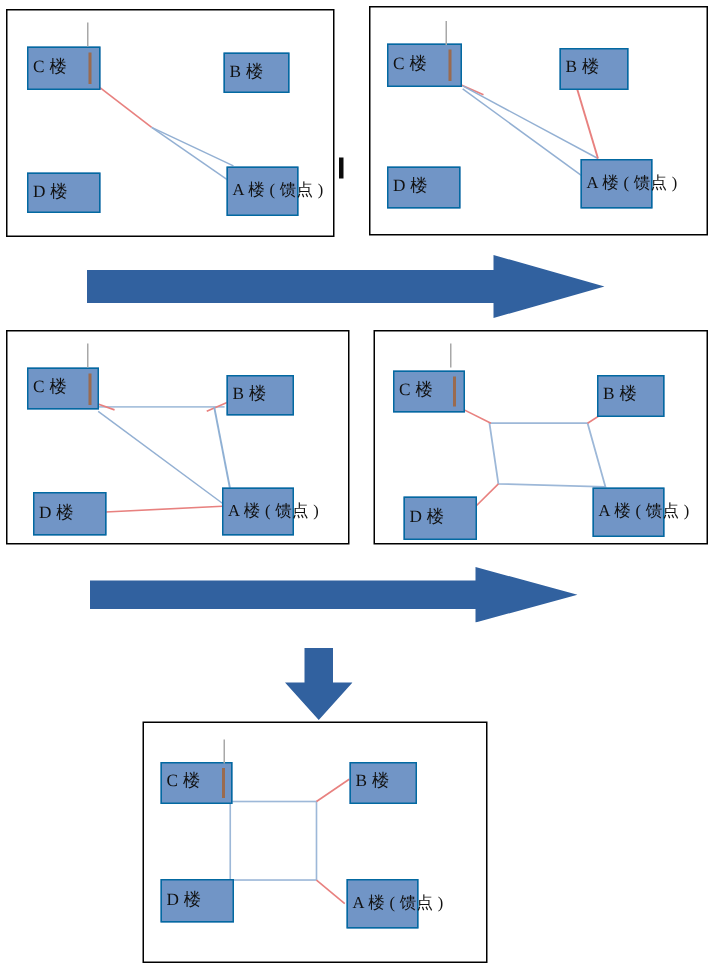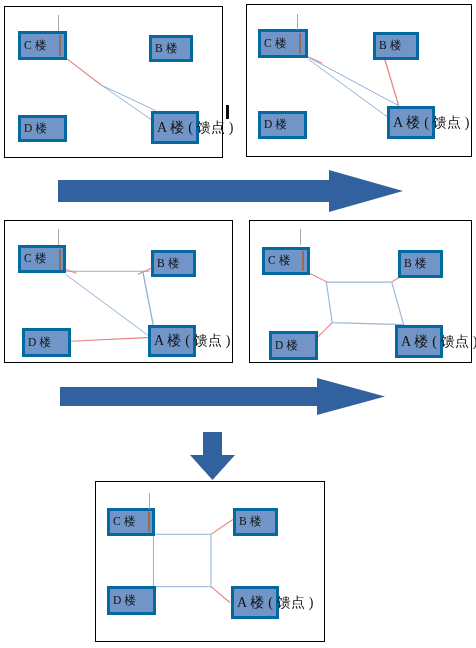--- a/index.html
+++ b/index.html
@@ -12,35 +12,35 @@
     position:absolute;
     box-sizing:border-box;
     border:1.3px solid #000000;
     background:#ffffff;
   }
   .panel svg{position:absolute;left:0;top:0;width:100%;height:100%;overflow:visible;}
   .node{
     position:absolute;
     box-sizing:border-box;
     background:#7195c6;
-    border:3px solid #0369a1;
+    border:1px solid #0369a1;
     display:flex;
     align-items:center;
     white-space:nowrap;
     z-index:3;
   }
   .node-label{
     font-size:11.5px;
     color:#111111;
     line-height:1;
     padding-left:3px;
     letter-spacing:0.2px;
     font-family:"Liberation Serif","DejaVu Serif",serif;
   }
-  .node.wide .node-label{font-size:14px;}
+  .node.wide .node-label{font-size:11px;}
   
   .tick-mark{
     position:absolute;
     width:1.4px;
     background:#a8a8a8;
     z-index:4;
   }
   
   .caret{
     position:absolute;

